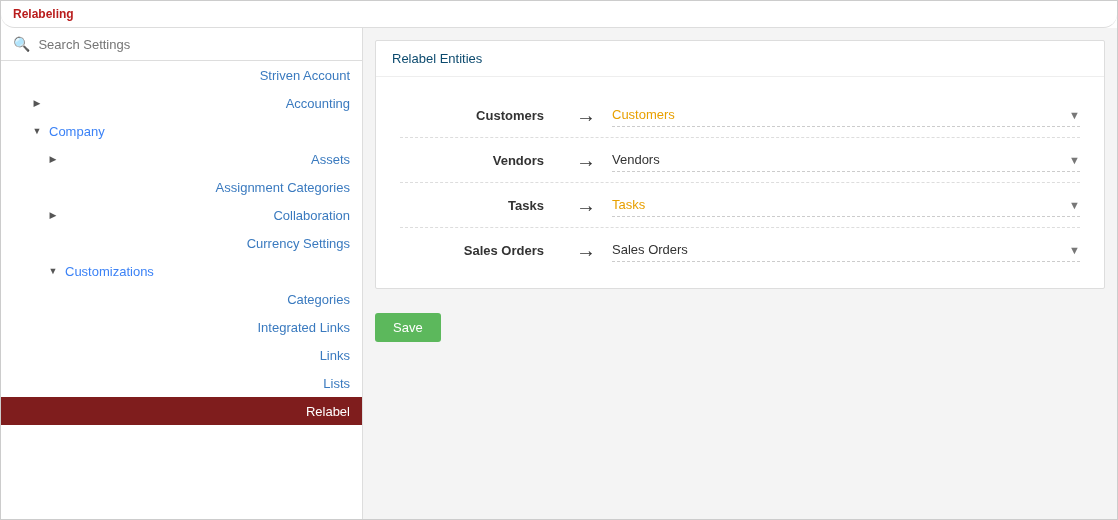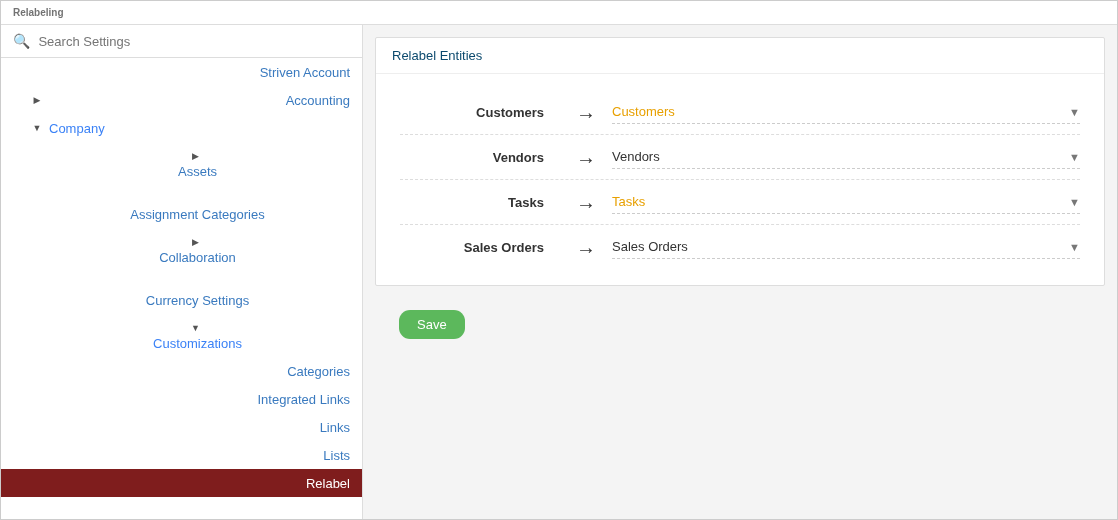--- a/index.html
+++ b/index.html
@@ -12,23 +12,24 @@
       border: 1px solid #ccc;
       display: flex;
       flex-direction: column;
       overflow: hidden;
     }
 
     .title-bar {
       background: #fff;
       border-bottom: 1px solid #ddd;
       padding: 6px 12px;
-      font-size: 10px;
+      font-size: 12px;
       font-weight: bold;
-      color: #737373;
+      color: #b91c1c;
+      border-radius: 14px;
     }
 
     .main-layout {
       display: flex;
       flex: 1;
       overflow: hidden;
     }
 
     
     .sidebar {
@@ -103,21 +104,21 @@
       flex-shrink: 0;
     }
 
     .nav-toggle.expanded::before { content: '▼'; font-size: 9px; }
     .nav-toggle.collapsed::before { content: '▶'; font-size: 9px; }
     .nav-toggle.empty { visibility: hidden; }
 
     .nav-label { flex: 1; }
 
     .indent-1 { padding-left: 28px; }
-    .indent-2 { padding-left: 44px; flex-direction: column; }
+    .indent-2 { padding-left: 44px; }
     .indent-3 { padding-left: 60px; }
 
     
     .content {
       flex: 1;
       background: #f4f4f4;
       display: flex;
       flex-direction: column;
       padding: 0;
       overflow-y: auto;
@@ -204,23 +205,22 @@
     .save-area {
       padding: 12px;
     }
 
     .save-button {
       background: #5cb85c;
       color: #fff;
       border: none;
       padding: 7px 18px;
       font-size: 13px;
-      border-radius: 11px;
+      border-radius: 3px;
       cursor: pointer;
-      margin-left: 24px;
     }
   </style>
 </head>
 <body>
 
 <div class="window">
   <div class="title-bar">
     <span>Relabeling</span>
   </div>
   <div class="main-layout">

